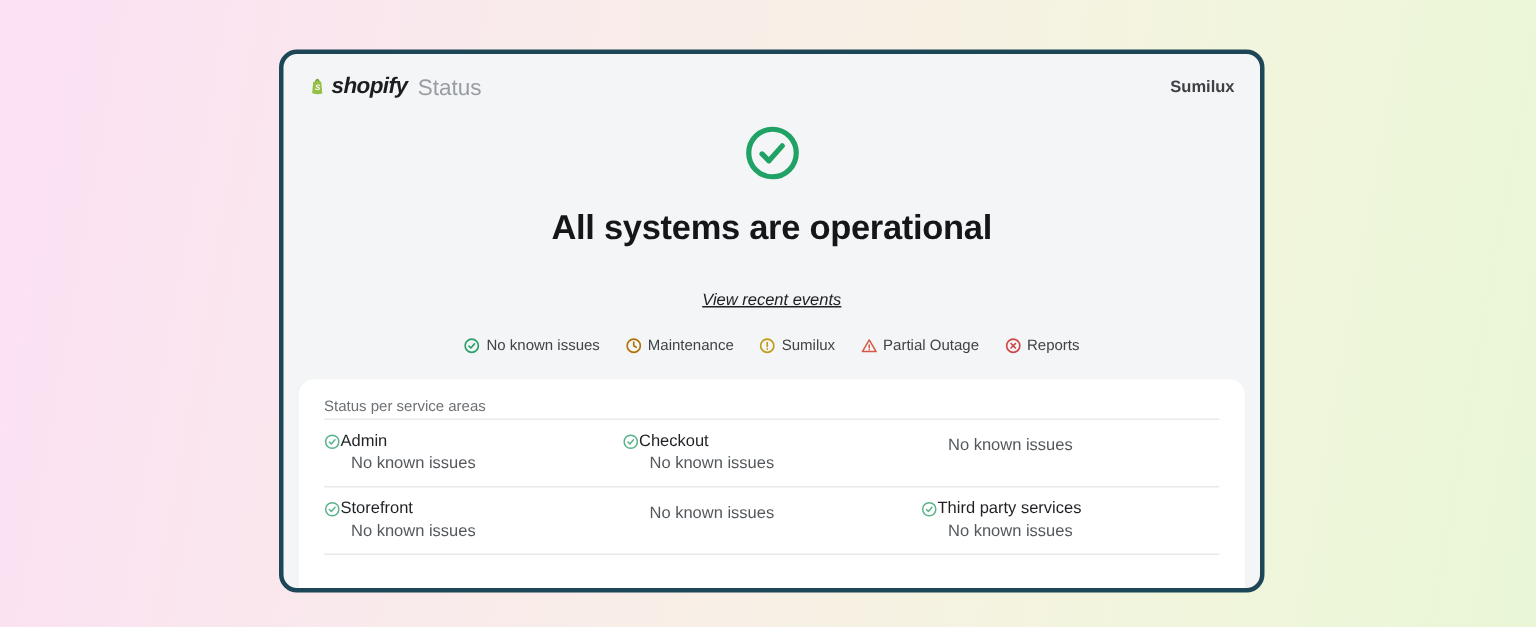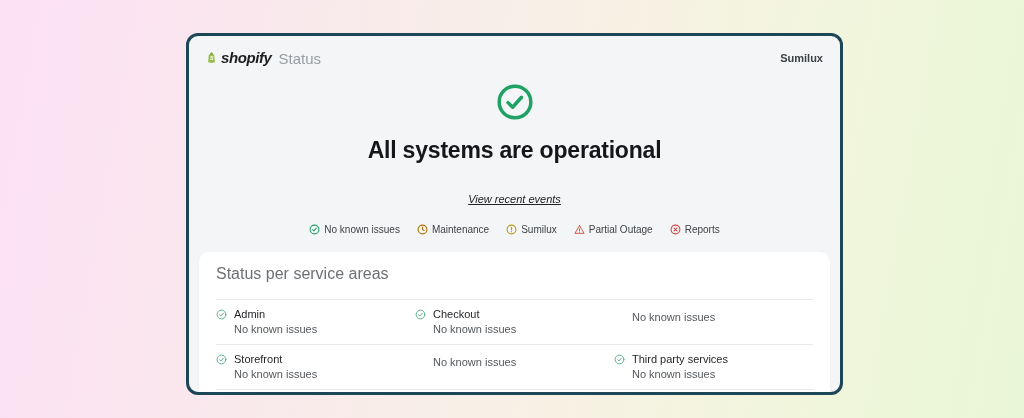--- a/index.html
+++ b/index.html
@@ -35,24 +35,24 @@
   .c-amber { color:#b07207; }
   .c-yellow { color:#bf9b17; }
   .c-orange { color:#d65745; }
   .c-red { color:#cd4746; }
   
   .panel {
     margin:17px 10px 0 10px; flex:1; background:#ffffff;
     border-radius:10px 10px 0 0; padding:13px 17px 0 17px;
     box-shadow:0 1px 2px rgba(0,0,0,.05);
   }
-  .panel-title { font-size:16px; color:#6d7175; padding-bottom:16px; border-bottom:1px solid #e7e9eb; }
+  .panel-title { font-size:10px; color:#6d7175; padding-bottom:2px; border-bottom:1px solid #e7e9eb; }
   .svc-row { display:grid; grid-template-columns:1fr 1fr 1fr; padding:8px 0 9px 0; border-bottom:1px solid #e7e9eb; }
   .svc-row:last-child { border-bottom:none; }
-  .cell-head { display:flex; align-items:center; gap:7px; font-size:11px; color:#1f2124; }
+  .cell-head { display:flex; align-items:center; gap:0; font-size:11px; color:#1f2124; }
   .svc-status { margin-left:18px; margin-top:3px; font-size:11px; color:#54585c; }
 </style>
 </head>
 <body>
 
 <div class="card">
 
   <div class="card-header">
     <a class="brand">
       <span class="mi">

